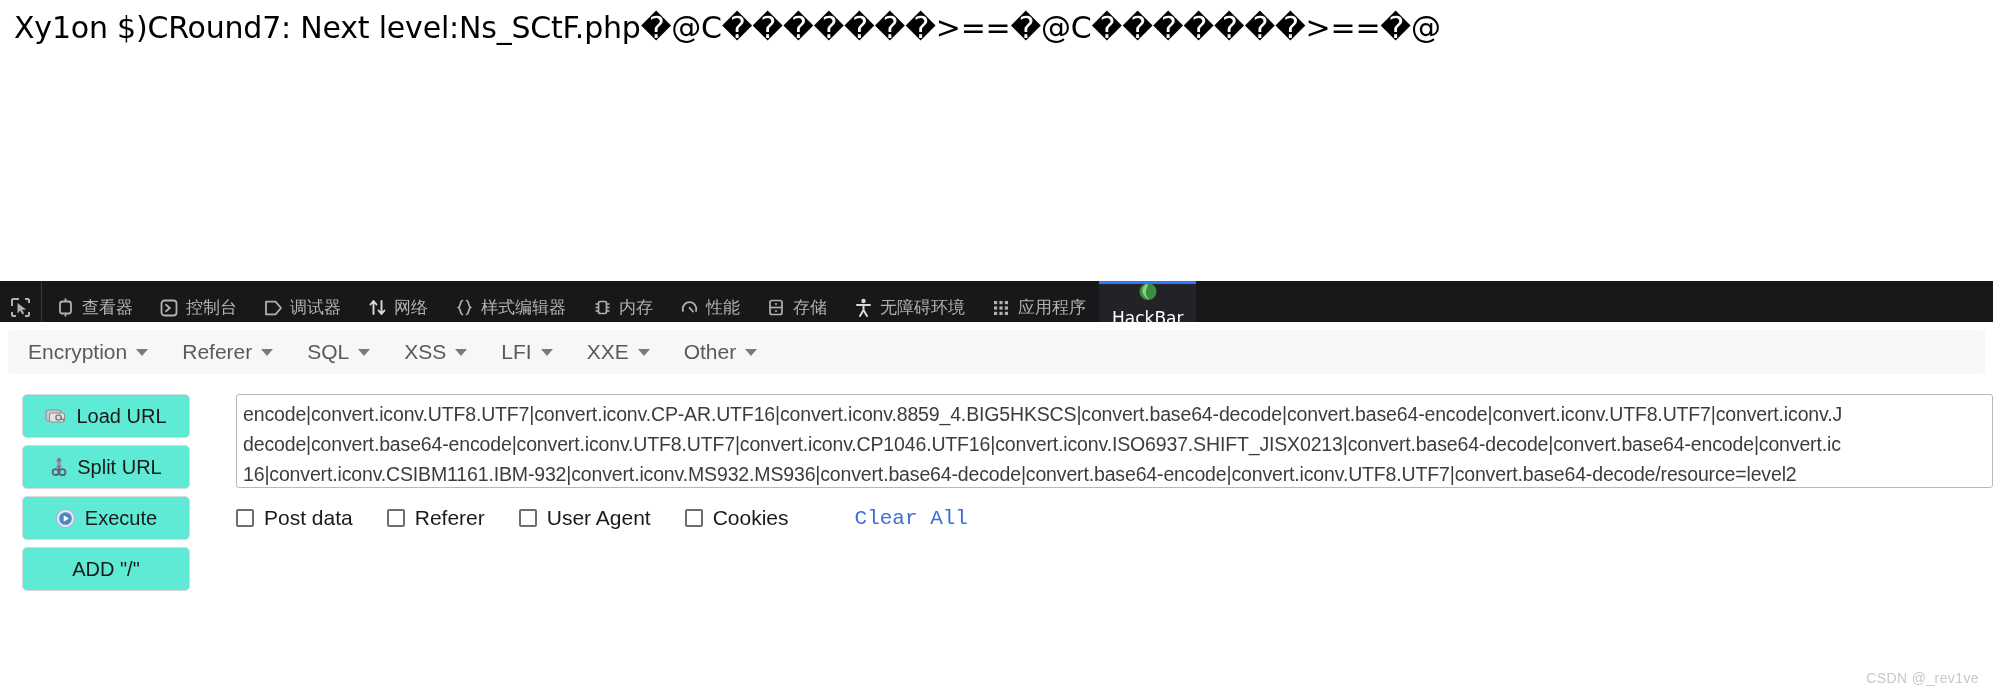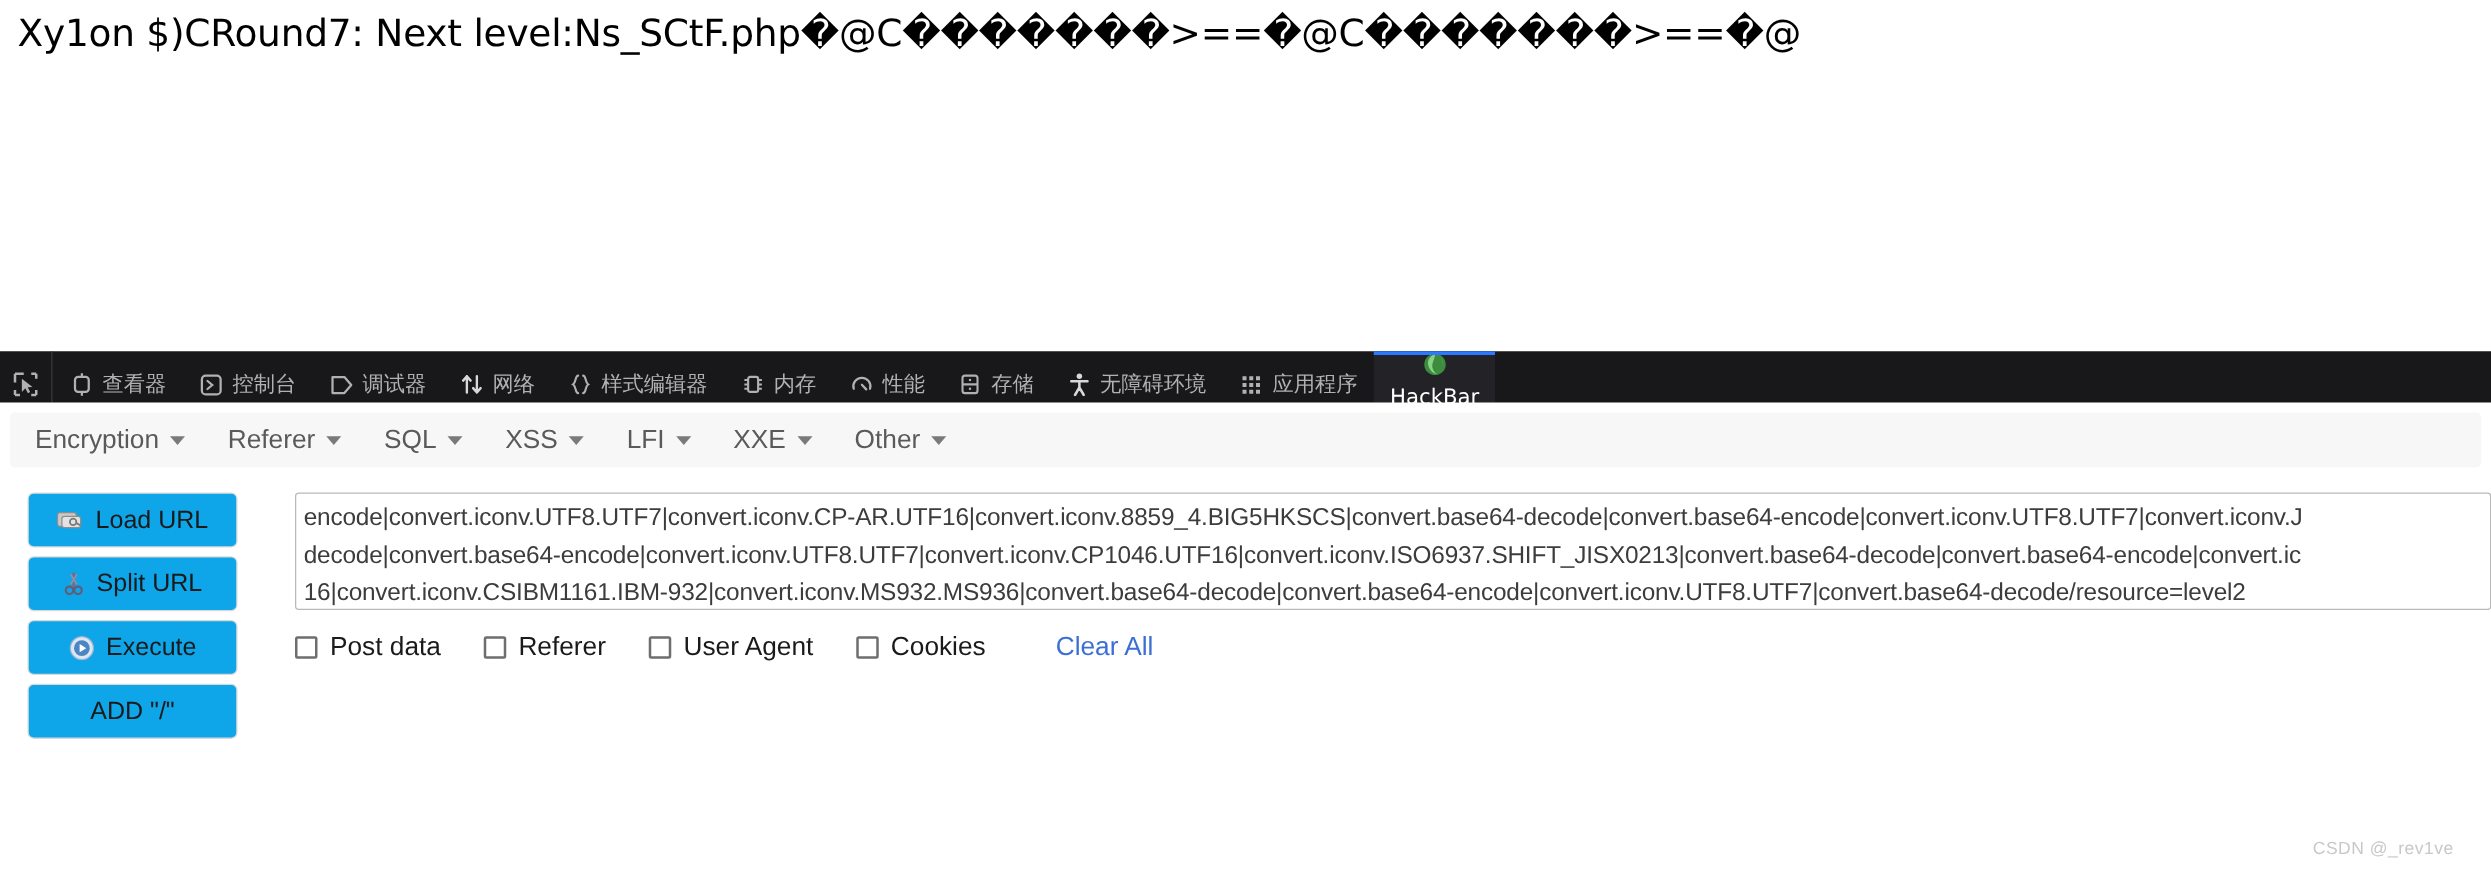--- a/index.html
+++ b/index.html
@@ -129,21 +129,21 @@
     left: 22px; top: 10px;
     width: 168px;
     display: flex;
     flex-direction: column;
     gap: 7px;
   }
   .hb-btn {
     height: 44px;
     border: 1px solid #d9d9d9;
     border-radius: 5px;
-    background: #0ea5e9;
+    background: #5eead4;
     display: flex;
     align-items: center;
     justify-content: center;
     gap: 9px;
     font-size: 20px;
     color: #1a1a1a;
     font-family: "Liberation Sans", sans-serif;
   }
   .hb-btn .btn-icon { display: flex; align-items: center; }
 
@@ -190,26 +190,27 @@
     background: #fff;
     flex: none;
   }
   .opt-label {
     font-size: 21px;
     color: #1a1a1a;
   }
   .clear-all {
     font-size: 21px;
     color: #3b6fd4;
-    margin-left: 22px;
+    margin-left: 32px;
+    font-family: Liberation Mono, monospace;
   }
 
   .watermark {
     position: absolute;
-    right: 30px;
+    right: 14px;
     bottom: 9px;
     font-size: 14px;
     color: #c8c8c8;
     letter-spacing: 0.4px;
     font-family: "Liberation Sans", sans-serif;
   }
 </style>
 </head>
 <body>
 

